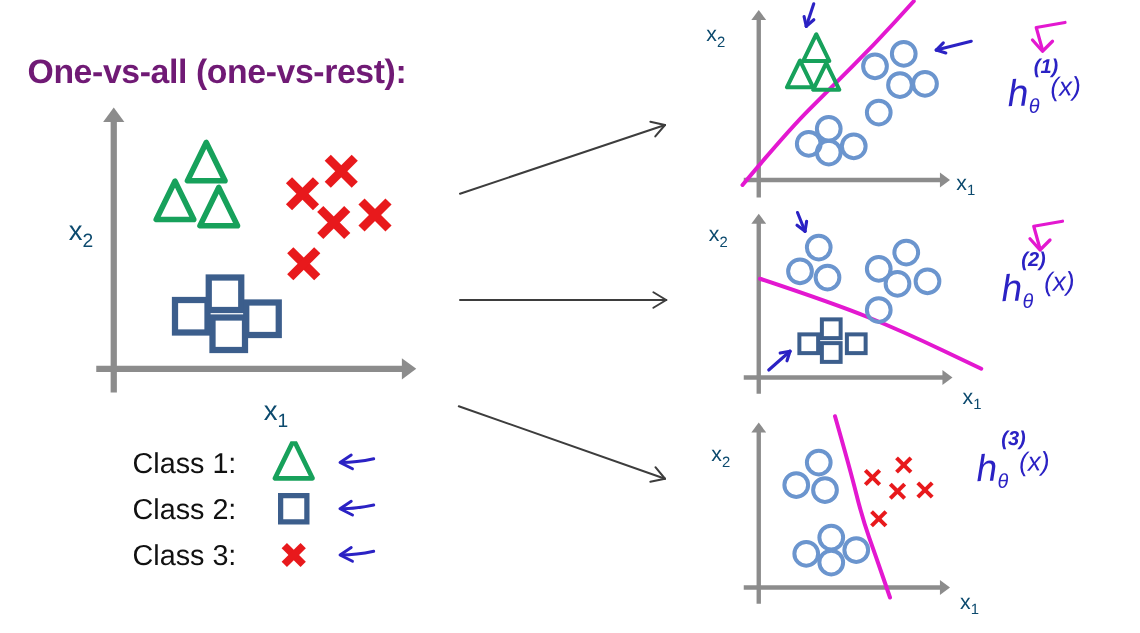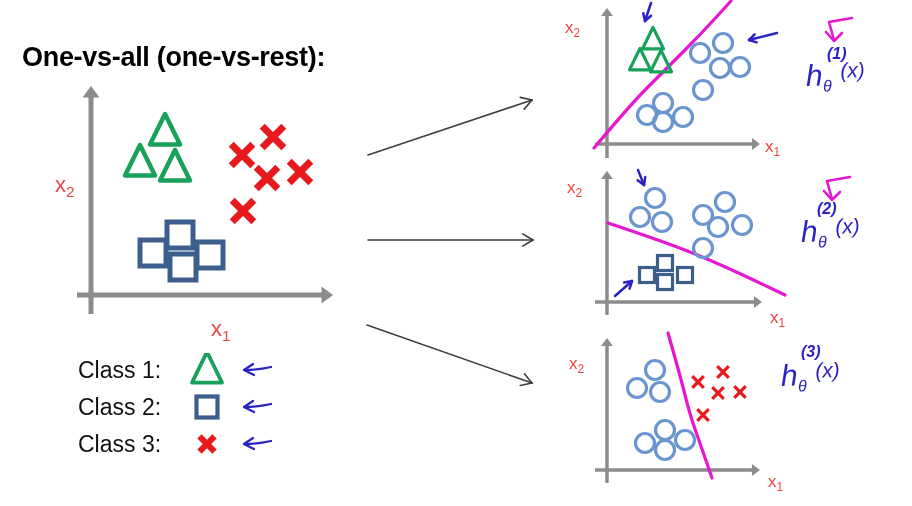--- a/index.html
+++ b/index.html
@@ -1,28 +1,28 @@
 <!DOCTYPE html>
 <html><head>
 <meta charset="utf-8">
 <style>
   html,body{margin:0;padding:0;background:#fff;}
   #stage{position:relative;width:912px;height:506px;background:#ffffff;overflow:hidden;
          font-family:"Liberation Sans",sans-serif;}
-  #page-title{position:absolute;left:22px;top:24px;font-size:27px;font-weight:700;color:#000000;
+  #page-title{position:absolute;left:22px;top:24px;font-size:27px;font-weight:700;color:#701a75;
               letter-spacing:-0.3px;}
   .plot{position:absolute;}
   .plot svg{position:absolute;left:0;top:0;}
-  .axlab{position:absolute;color:#ef4444;}
+  .axlab{position:absolute;color:#0c4a6e;}
   .axlab sub{font-size:70%;}
   .axlab-lg{font-size:22px;}
   .axlab-sm{font-size:17px;}
   #connectors{position:absolute;left:0;top:0;}
   .legend-row{position:absolute;left:78px;height:36px;display:flex;align-items:center;}
-  .legend-label{font-size:23px;color:#111;min-width:97px;}
+  .legend-label{font-size:23px;color:#111;min-width:97px;margin-left:28px;}
   .legend-symbol{margin-left:14px;}
   .legend-arrow{margin-left:12px;}
   .hyp{position:absolute;width:130px;height:100px;color:#2b22c4;}
   .hyp .check{position:absolute;}
   .hyp .sup{position:absolute;font-size:16px;font-style:italic;font-weight:600;}
   .hyp .formula{position:absolute;font-style:italic;transform:rotate(-2deg);white-space:nowrap;}
   .hyp .h{font-size:30px;}
   .hyp .th{font-size:16px;position:relative;top:2px;}
   .hyp .arg{font-size:21px;margin-left:9px;position:relative;top:-7px;}
 </style>

